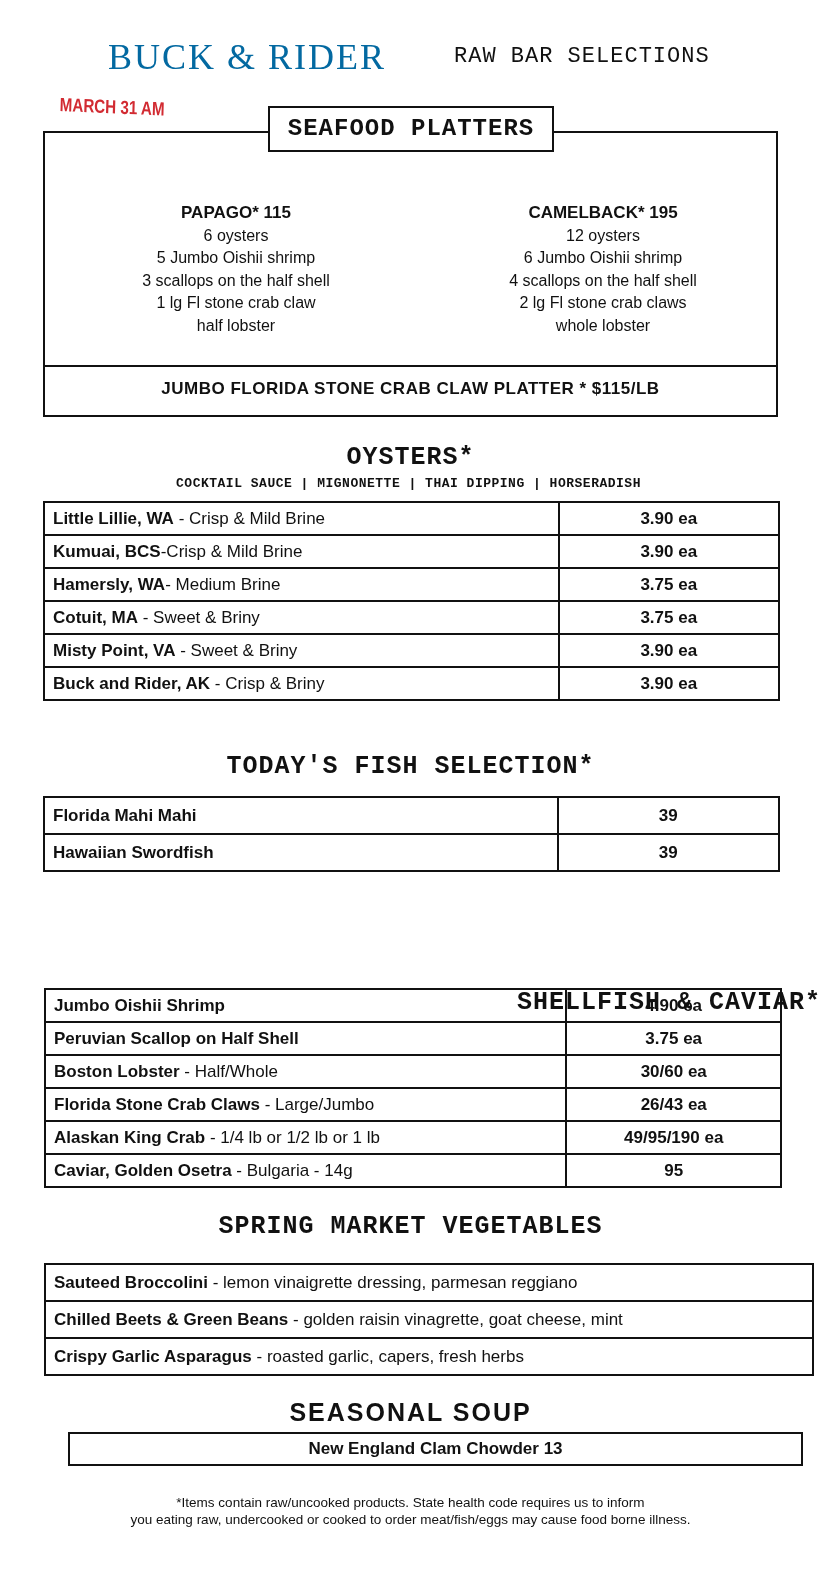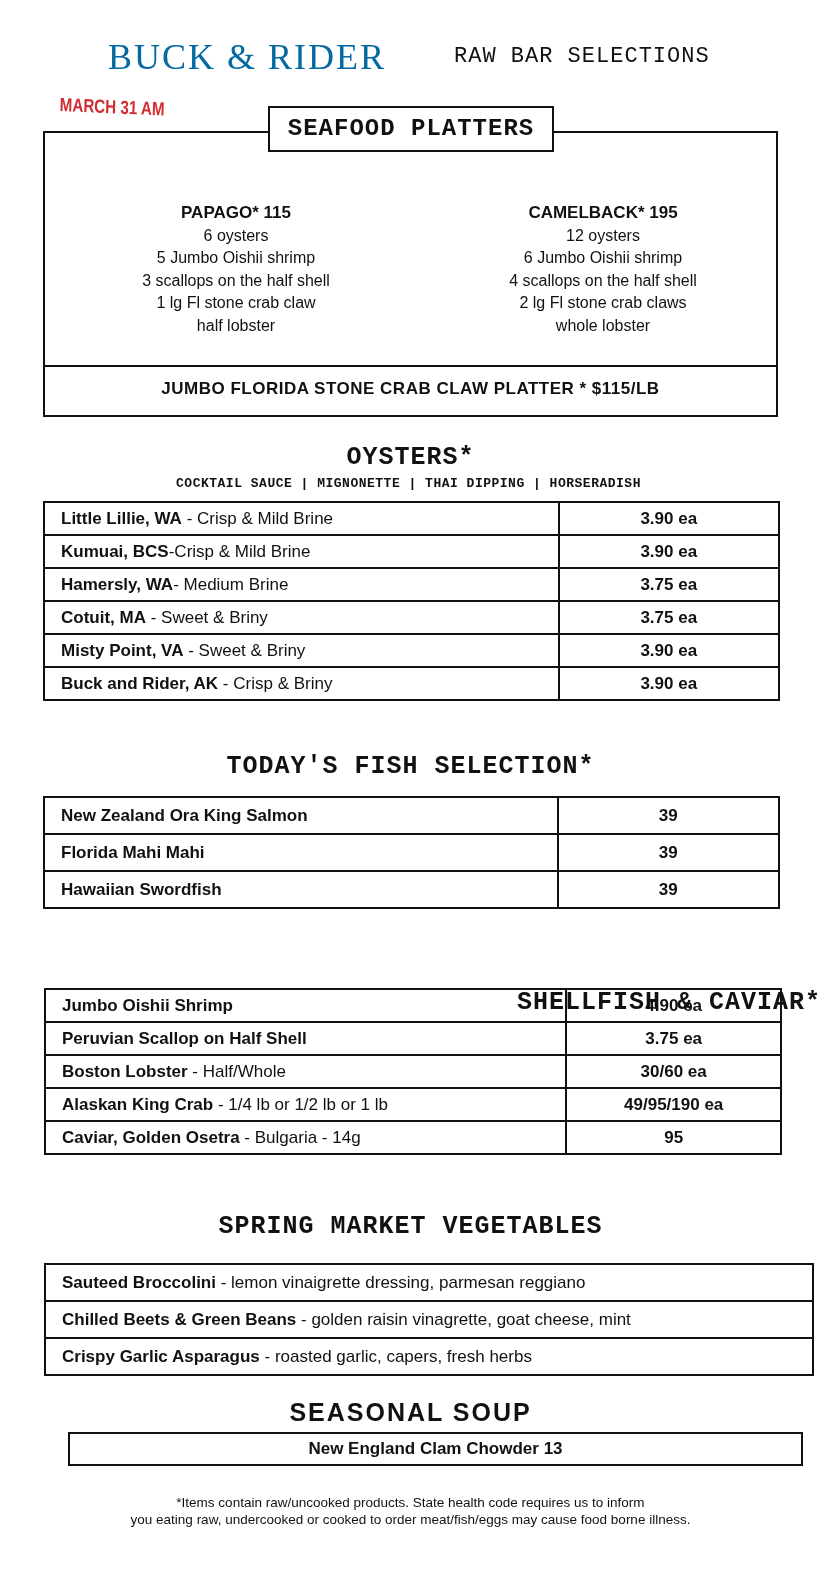--- a/index.html
+++ b/index.html
@@ -10,21 +10,21 @@
   .stamp { left: 60px; top: 94px; font-family: "Liberation Sans", sans-serif; font-weight: bold; font-size: 19px; color: #d22b32; transform: scaleX(0.8) rotate(2deg); transform-origin: left top; letter-spacing: 0px; }
   .platter-box { left: 43px; top: 131px; width: 735px; height: 286px; border: 2px solid #111; box-sizing: border-box; }
   .platter-title { left: 268px; top: 106px; width: 286px; height: 46px; border: 2px solid #111; box-sizing: border-box; background: #fff; font-family: "Liberation Mono", monospace; font-weight: bold; font-size: 24px; text-align: center; line-height: 42px; letter-spacing: 1px; }
   .platter-col { top: 202px; width: 300px; text-align: center; font-family: "Liberation Sans", sans-serif; font-size: 16px; line-height: 22.5px; }
   .platter-col .pname { font-weight: bold; font-size: 17px; }
   .platter-divider { left: 43px; top: 365px; width: 735px; height: 2px; background: #111; }
   .platter-footer { left: 43px; top: 367px; width: 735px; height: 48px; line-height: 44px; text-align: center; font-weight: bold; font-size: 17px; letter-spacing: 0.5px; }
   .section-title { left: 0; width: 821px; text-align: center; font-family: "Liberation Mono", monospace; font-weight: bold; font-size: 25px; letter-spacing: 1px; }
   .sauces { left: 0; width: 817px; top: 476px; text-align: center; font-family: "Liberation Mono", monospace; font-weight: bold; font-size: 13px; letter-spacing: 0.5px; }
   table.menu { position: absolute; border-collapse: collapse; }
-  table.menu td { border: 2px solid #111; padding: 0 16px; font-size: 17px; height: 33px; box-sizing: border-box; }
+  table.menu td { border: 2px solid #111; padding: 0 8px; font-size: 17px; height: 33px; box-sizing: border-box; }
   table.menu td.price { text-align: center; font-weight: bold; }
   .nm { font-weight: bold; }
   .desc { font-weight: normal; }
   .soup-box { left: 43px; top: 1432px; width: 735px; height: 34px; border: 2px solid #111; box-sizing: border-box; text-align: center; line-height: 30px; font-weight: bold; font-size: 17px; margin-left: 25px; }
   .footnote { left: 0; width: 821px; top: 1494px; text-align: center; font-size: 13.5px; line-height: 17px; }
 </style>
 </head>
 <body>
 
 <div class="abs brand">BUCK &amp; RIDER</div>
@@ -88,24 +88,20 @@
 </tbody>
   </table>
 
 <div class="abs section-title" style="top:752px;">TODAY'S FISH SELECTION*</div>
 <table class="menu" style="left:43px; top:796px; width:737px;">
   <colgroup>
       <col style="width:515px">
       <col style="width:222px">
     </colgroup>
   <tbody>
-      <tr>
-        <td class="nm" style="height:37px">New Zealand Ora King Salmon</td>
-        <td class="price">39</td>
-      </tr>
   <tr>
         <td class="nm" style="height:37px">Florida Mahi Mahi</td>
         <td class="price">39</td>
       </tr>
   <tr>
         <td class="nm" style="height:37px">Hawaiian Swordfish</td>
         <td class="price">39</td>
       </tr>
 </tbody>
   </table>
@@ -121,20 +117,24 @@
         <td><span class="nm">Jumbo Oishii Shrimp</span><span class="desc"></span></td>
         <td class="price">4.90 ea</td>
       </tr>
   <tr>
         <td><span class="nm">Peruvian Scallop on Half Shell</span><span class="desc"></span></td>
         <td class="price">3.75 ea</td>
       </tr>
   <tr>
         <td><span class="nm">Boston Lobster</span><span class="desc"> - Half/Whole</span></td>
         <td class="price">30/60 ea</td>
+      </tr>
+  <tr>
+        <td><span class="nm">Florida Stone Crab Claws</span><span class="desc"> - Large/Jumbo</span></td>
+        <td class="price">26/43 ea</td>
       </tr>
   <tr>
         <td><span class="nm">Alaskan King Crab</span><span class="desc"> - 1/4 lb or 1/2 lb or 1 lb</span></td>
         <td class="price">49/95/190 ea</td>
       </tr>
   <tr>
         <td><span class="nm">Caviar, Golden Osetra</span><span class="desc"> - Bulgaria - 14g</span></td>
         <td class="price">95</td>
       </tr>
 </tbody>

